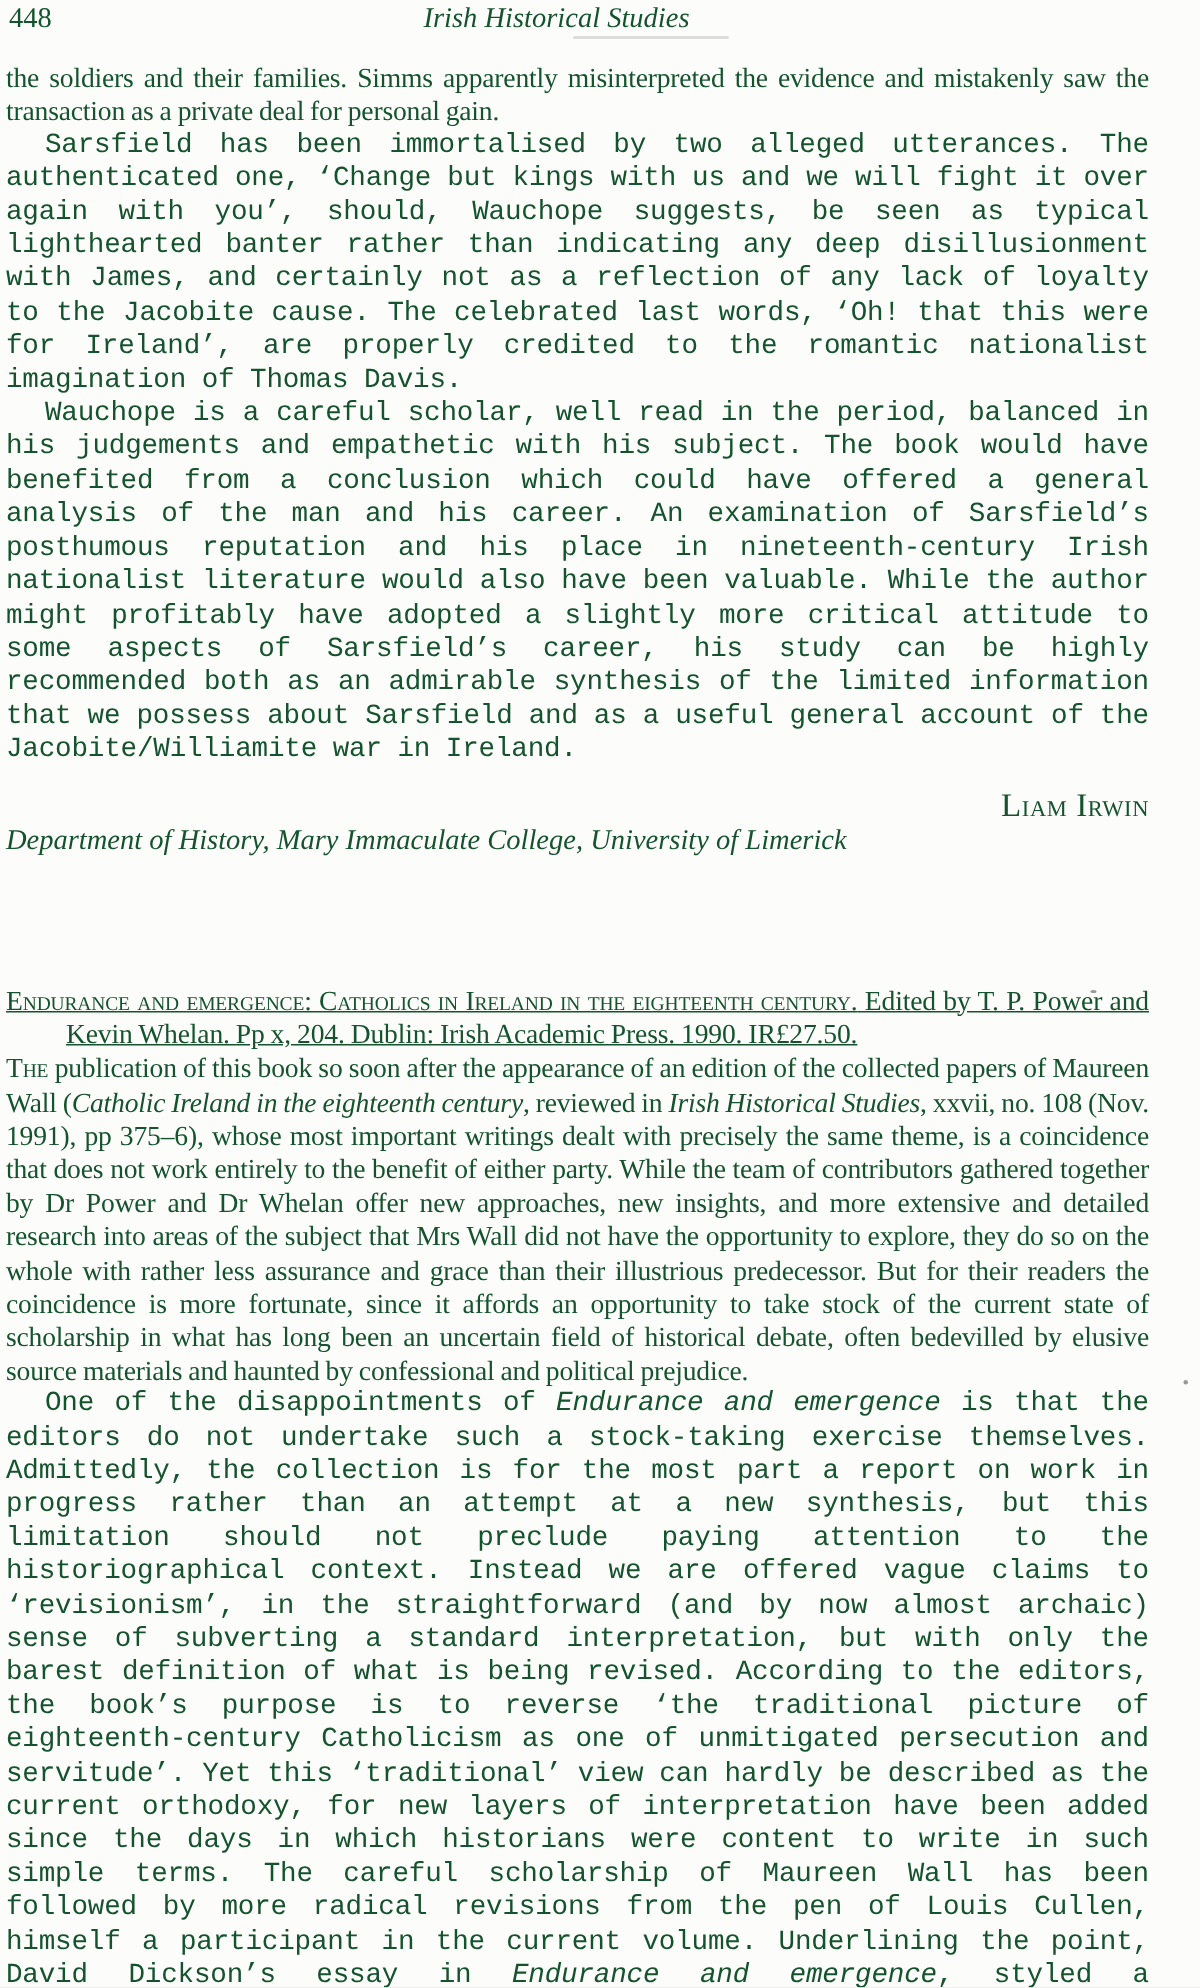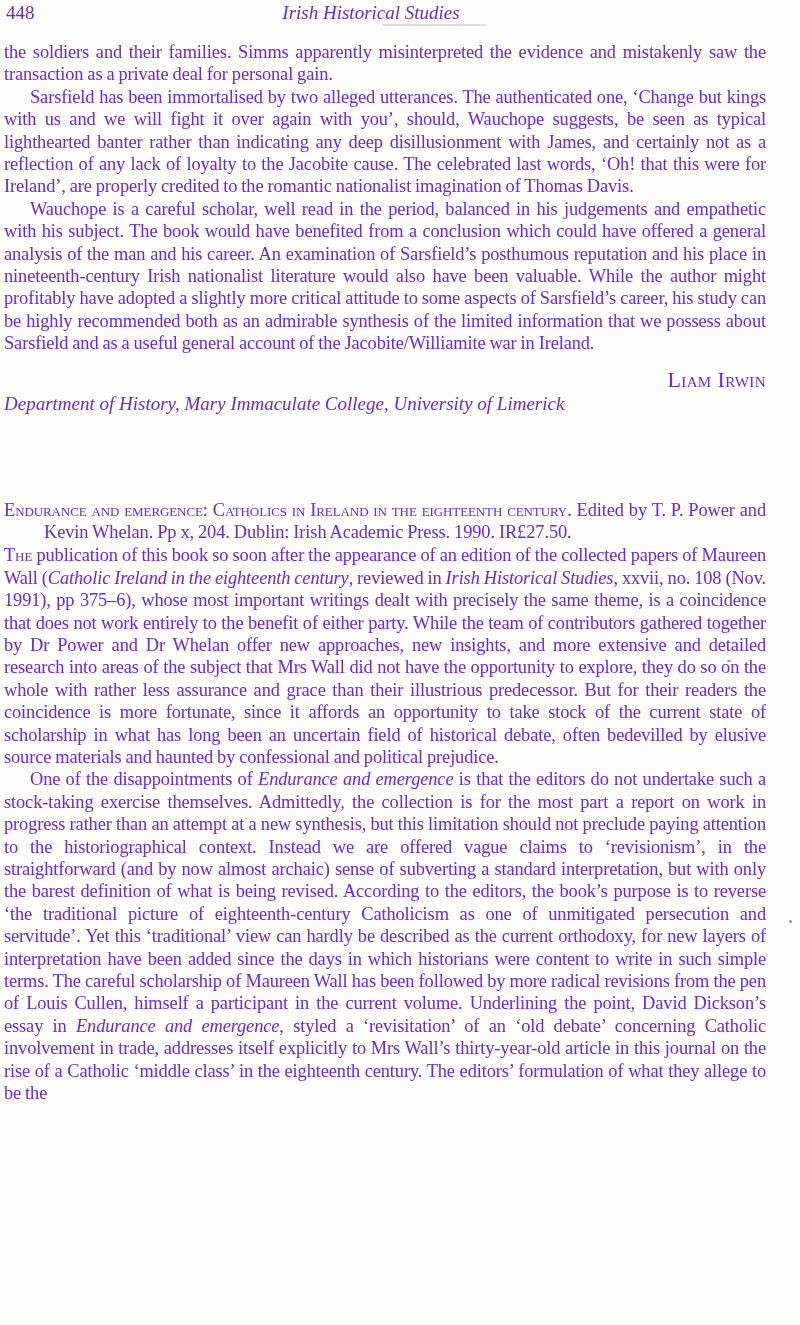--- a/index.html
+++ b/index.html
@@ -6,21 +6,21 @@
     margin: 0;
     padding: 0;
     background: #e8e8e8;
   }
   .page {
     position: relative;
     width: 800px;
     height: 1325px;
     margin: 0 auto;
     background: #fcfcfa;
-    color: #6d28d9;
+    color: #14532d;
     font-family: "Liberation Serif", serif;
     overflow: hidden;
     box-sizing: border-box;
   }
   .content {
     position: relative;
     padding: 0 34px 0 4px; 
   }
   
   .running-head {
@@ -53,21 +53,21 @@
   
   .body-block { margin: 0; }
   .para {
     margin: 0;
     font-size: 18.4px;
     line-height: 22.4px;
     text-align: justify;
     letter-spacing: -0.12px;
     word-spacing: -0.5px;
   }
-  .para.indent { text-indent: 26px; }
+  .para.indent { text-indent: 26px; font-family: Liberation Mono, monospace; }
   .first-block { margin-top: 17px; }
   .run-italic { font-style: italic; }
   .run-smallcaps { font-variant: small-caps; }
   
   .signature {
     margin: 14px 0 0 0;
     text-align: right;
     font-variant: small-caps;
     font-size: 22px;
     letter-spacing: 0.4px;
@@ -83,20 +83,21 @@
   
   .book-heading {
     margin: 84px 0 0 0;
     padding-left: 40px;
     text-indent: -40px;
     font-size: 18.4px;
     line-height: 22.8px;
     text-align: justify;
     letter-spacing: -0.1px;
     word-spacing: -0.5px;
+    text-decoration: underline;
   }
   .review-body { }
   
   .speck {
     position: absolute;
     background: rgba(30, 30, 30, 0.45);
     border-radius: 50%;
   }
   .speck-1 { left: 727px; top: 660px; width: 4px; height: 2px; }
   .speck-2 { left: 789px; top: 920px; width: 3px; height: 3px; }

